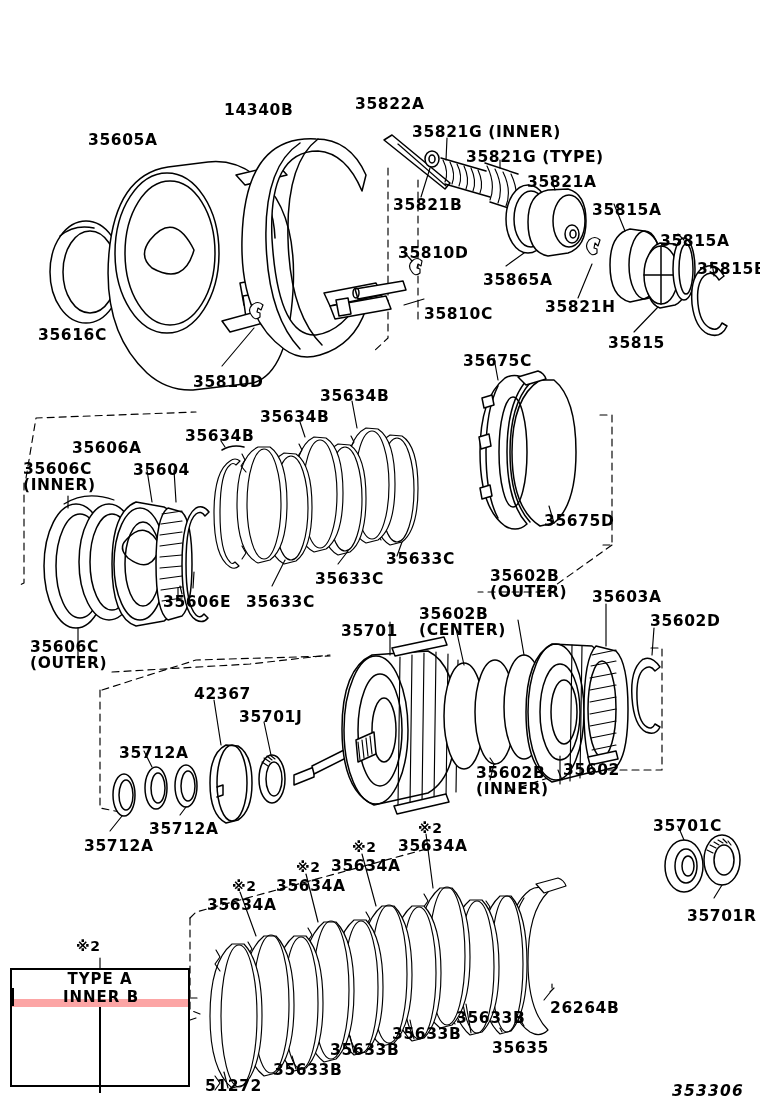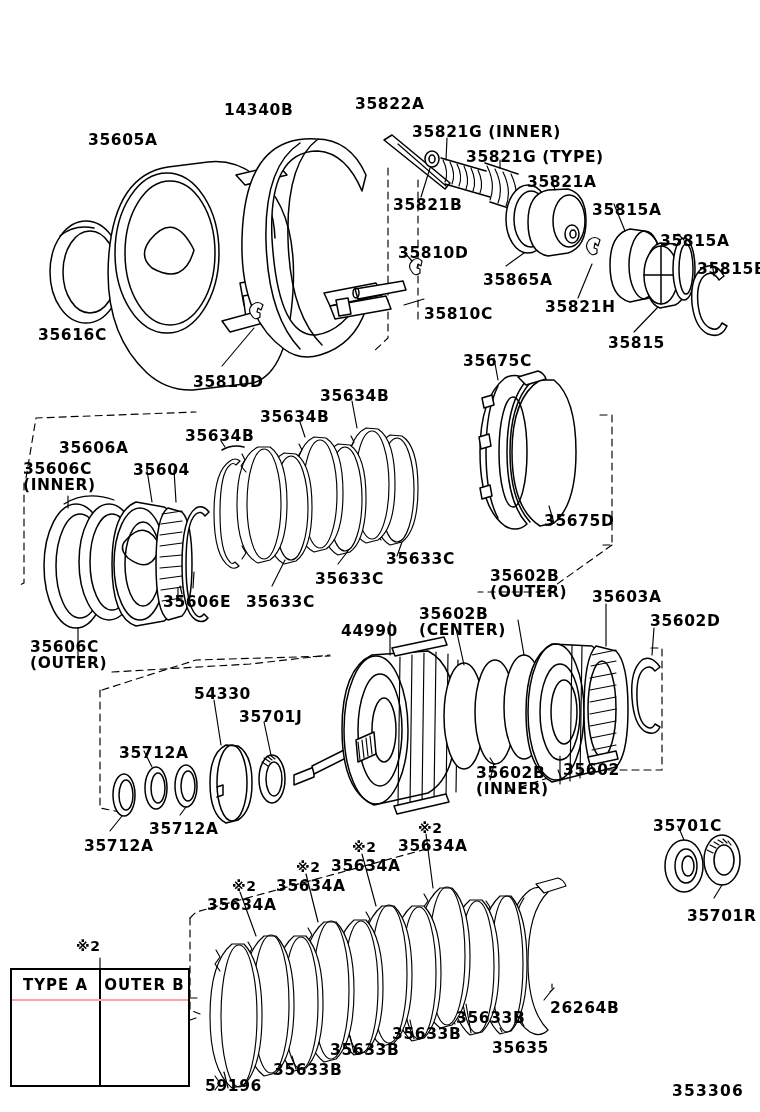--- a/index.html
+++ b/index.html
@@ -6,24 +6,24 @@
   html,body{margin:0;padding:0;background:#ffffff;}
   body{width:760px;height:1112px;position:relative;overflow:hidden;
        font-family:"DejaVu Sans", sans-serif;color:#000;}
   #sheet{position:absolute;left:0;top:0;width:760px;height:1112px;background:#fff;}
   svg.art{position:absolute;left:0;top:0;width:760px;height:1112px;}
   .lbl{position:absolute;font-family:"DejaVu Sans", sans-serif;font-weight:700;
        font-size:15.5px;letter-spacing:0.6px;color:#000;white-space:pre;line-height:17px;}
   .lbl.small{font-size:14px;}
   .lbl.two{line-height:16px;}
   .pgno{position:absolute;right:16px;bottom:12px;font-weight:700;font-size:15.5px;
-        letter-spacing:1.2px;}
+        letter-spacing:1.2px;font-style:italic;}
   .legend{position:absolute;left:10px;top:968px;width:180px;height:119px;
           border:2px solid #000;box-sizing:border-box;background:#fff;}
-  .legend .hdr{display:flex;height:29px;border-bottom:2px solid #fca5a5;}
+  .legend .hdr{display:flex;height:29px;border-bottom:8px solid #fca5a5;flex-direction:column;}
   .legend .hcell{flex:1;display:flex;align-items:center;justify-content:center;
                  font-weight:700;font-size:15px;letter-spacing:1px;}
   .legend .hcell+.hcell{border-left:2px solid #000;}
   .legend .body{display:flex;height:86px;}
   .legend .bcell{flex:1;display:flex;align-items:center;justify-content:center;}
   .legend .bcell+.bcell{border-left:2px solid #000;}
   .st{stroke:#000;fill:none;stroke-linecap:round;stroke-linejoin:round;}
   .w1{stroke-width:1.15;}
   .w12{stroke-width:1.5;}
   .fillw{fill:#fff;}
@@ -515,37 +515,37 @@
   <div class="lbl" style="left:527px;top:174px">35821A</div>
   <div class="lbl" style="left:483px;top:272px">35865A</div>
   <div class="lbl" style="left:545px;top:299px">35821H</div>
   <div class="lbl" style="left:592px;top:202px">35815A</div>
   <div class="lbl" style="left:660px;top:233px">35815A</div>
   <div class="lbl" style="left:697px;top:261px">35815B</div>
   <div class="lbl" style="left:608px;top:335px">35815</div>
 
   <div class="lbl two" style="left:23px;top:461px">35606C
 (INNER)</div>
-  <div class="lbl" style="left:59px;top:440px">35606A</div>
+  <div class="lbl" style="left:72px;top:440px">35606A</div>
   <div class="lbl" style="left:133px;top:462px">35604</div>
   <div class="lbl" style="left:163px;top:594px">35606E</div>
   <div class="lbl two" style="left:30px;top:639px">35606C
 (OUTER)</div>
   <div class="lbl" style="left:185px;top:428px">35634B</div>
   <div class="lbl" style="left:260px;top:409px">35634B</div>
   <div class="lbl" style="left:320px;top:388px">35634B</div>
   <div class="lbl" style="left:246px;top:594px">35633C</div>
   <div class="lbl" style="left:315px;top:571px">35633C</div>
   <div class="lbl" style="left:386px;top:551px">35633C</div>
 
   <div class="lbl" style="left:463px;top:353px">35675C</div>
   <div class="lbl" style="left:544px;top:513px">35675D</div>
 
-  <div class="lbl" style="left:341px;top:623px">44990</div>
-  <div class="lbl" style="left:194px;top:686px">54330</div>
+  <div class="lbl" style="left:341px;top:623px">35701</div>
+  <div class="lbl" style="left:194px;top:686px">42367</div>
   <div class="lbl" style="left:239px;top:709px">35701J</div>
   <div class="lbl" style="left:119px;top:745px">35712A</div>
   <div class="lbl" style="left:149px;top:821px">35712A</div>
   <div class="lbl" style="left:84px;top:838px">35712A</div>
   <div class="lbl two" style="left:419px;top:606px">35602B
 (CENTER)</div>
   <div class="lbl two" style="left:490px;top:568px">35602B
 (OUTER)</div>
   <div class="lbl two" style="left:476px;top:765px">35602B
 (INNER)</div>
@@ -554,37 +554,37 @@
   <div class="lbl" style="left:563px;top:762px">35602</div>
 
   <div class="lbl" style="left:207px;top:897px">35634A</div>
   <div class="lbl" style="left:276px;top:878px">35634A</div>
   <div class="lbl" style="left:331px;top:858px">35634A</div>
   <div class="lbl" style="left:398px;top:838px">35634A</div>
   <div class="lbl small" style="left:232px;top:878px">※2</div>
   <div class="lbl small" style="left:296px;top:859px">※2</div>
   <div class="lbl small" style="left:352px;top:839px">※2</div>
   <div class="lbl small" style="left:418px;top:820px">※2</div>
-  <div class="lbl" style="left:205px;top:1078px">59196</div>
+  <div class="lbl" style="left:205px;top:1078px">51272</div>
   <div class="lbl" style="left:273px;top:1062px">35633B</div>
   <div class="lbl" style="left:330px;top:1042px">35633B</div>
   <div class="lbl" style="left:392px;top:1026px">35633B</div>
   <div class="lbl" style="left:456px;top:1010px">35633B</div>
   <div class="lbl" style="left:492px;top:1040px">35635</div>
   <div class="lbl" style="left:550px;top:1000px">26264B</div>
 
   <div class="lbl" style="left:653px;top:818px">35701C</div>
   <div class="lbl" style="left:687px;top:908px">35701R</div>
 
   <div class="lbl small" style="left:76px;top:938px">※2</div>
 
   <div class="legend">
     <div class="hdr">
       <div class="hcell">TYPE  A</div>
-      <div class="hcell">OUTER  B</div>
+      <div class="hcell">INNER  B</div>
     </div>
     <div class="body">
       <div class="bcell"></div>
       <div class="bcell"></div>
     </div>
   </div>
 
   <div class="pgno">353306</div>
 
 </div>

